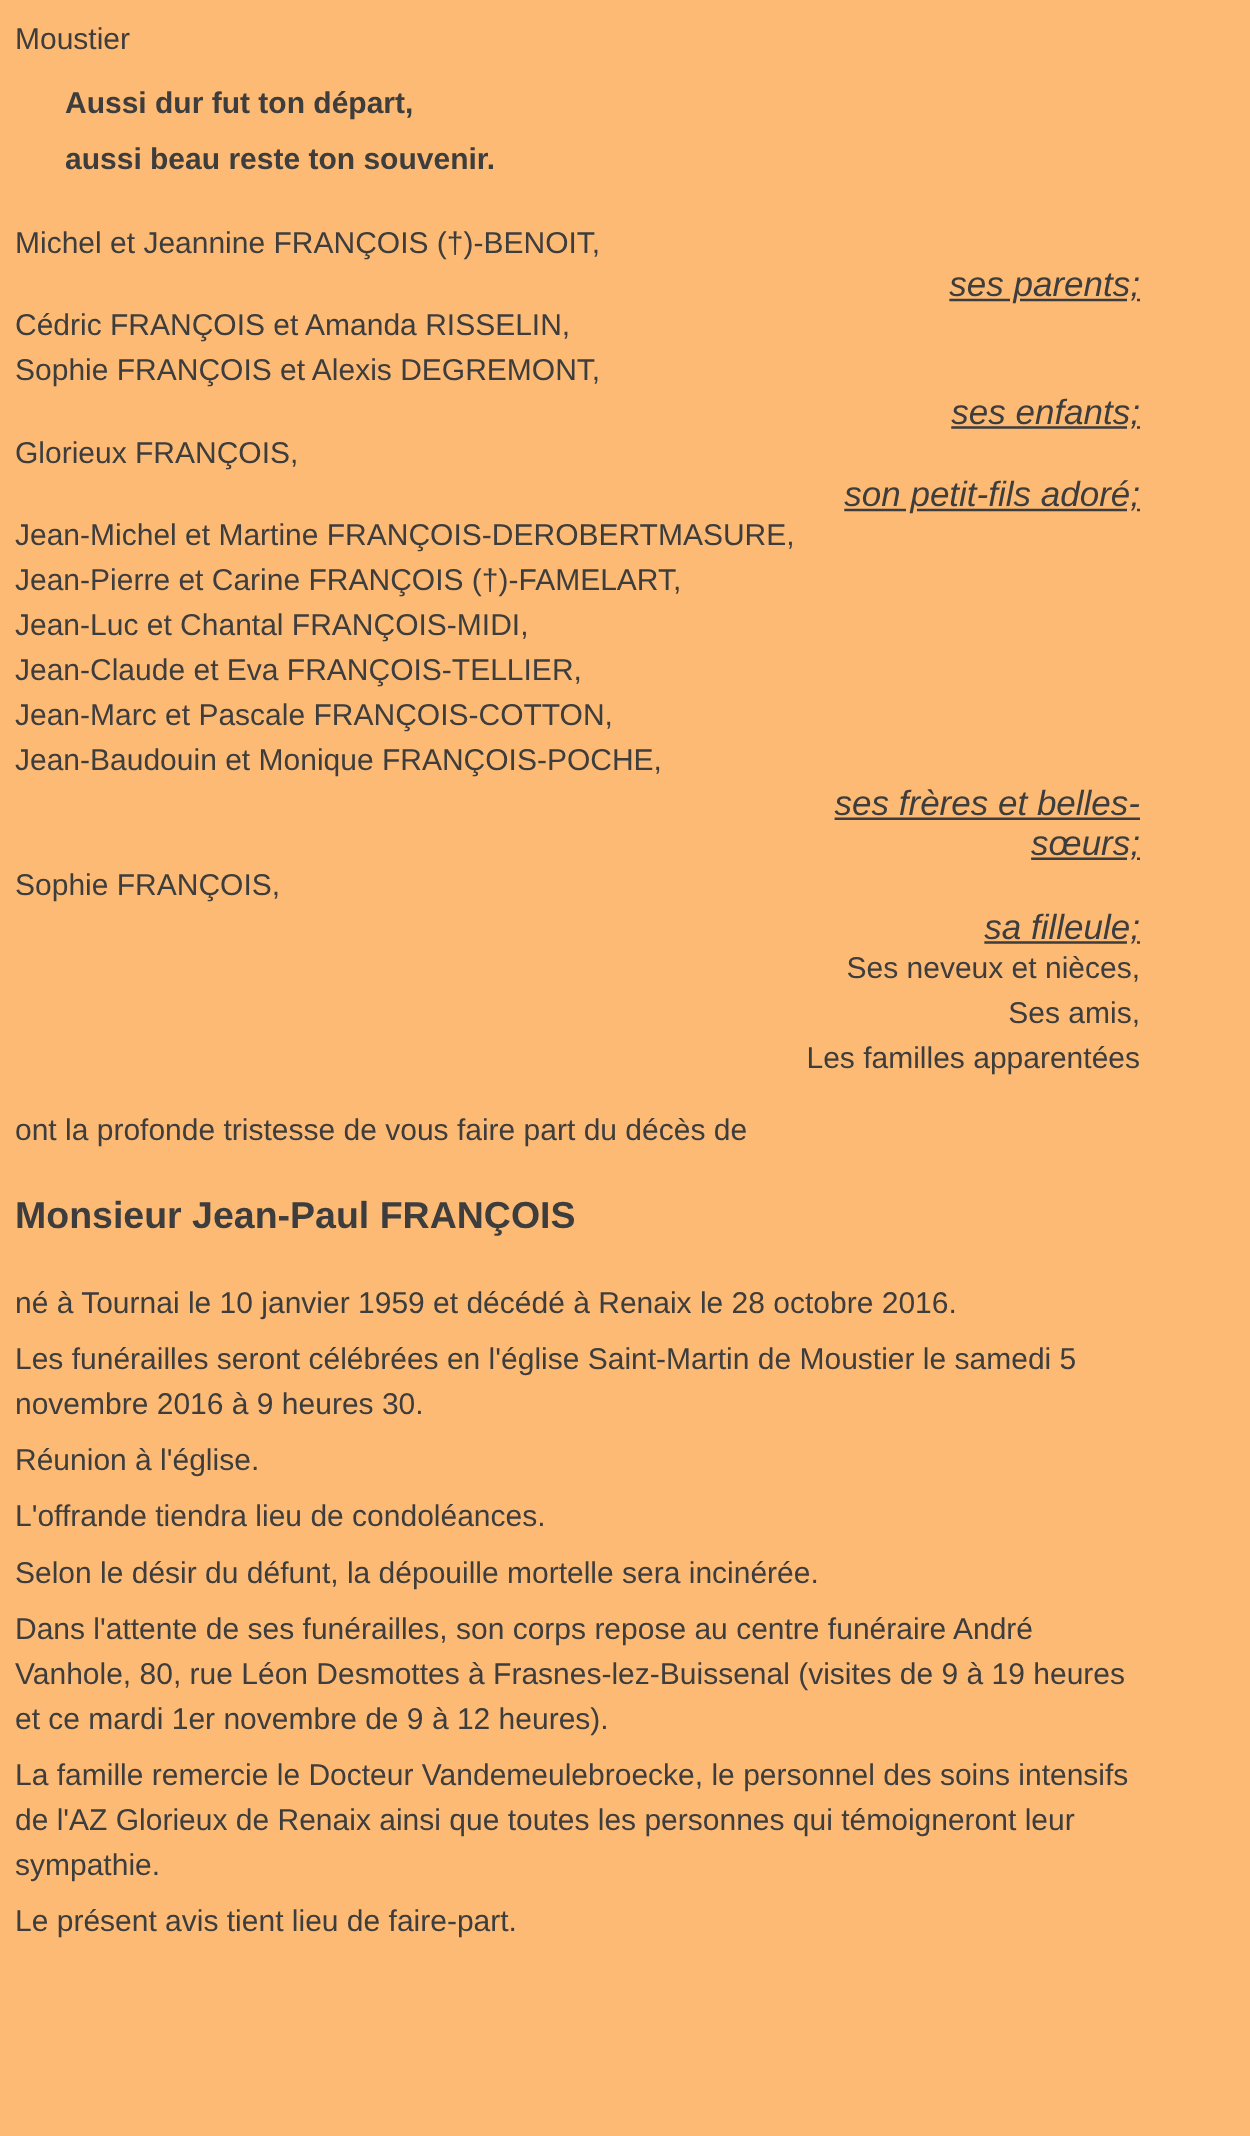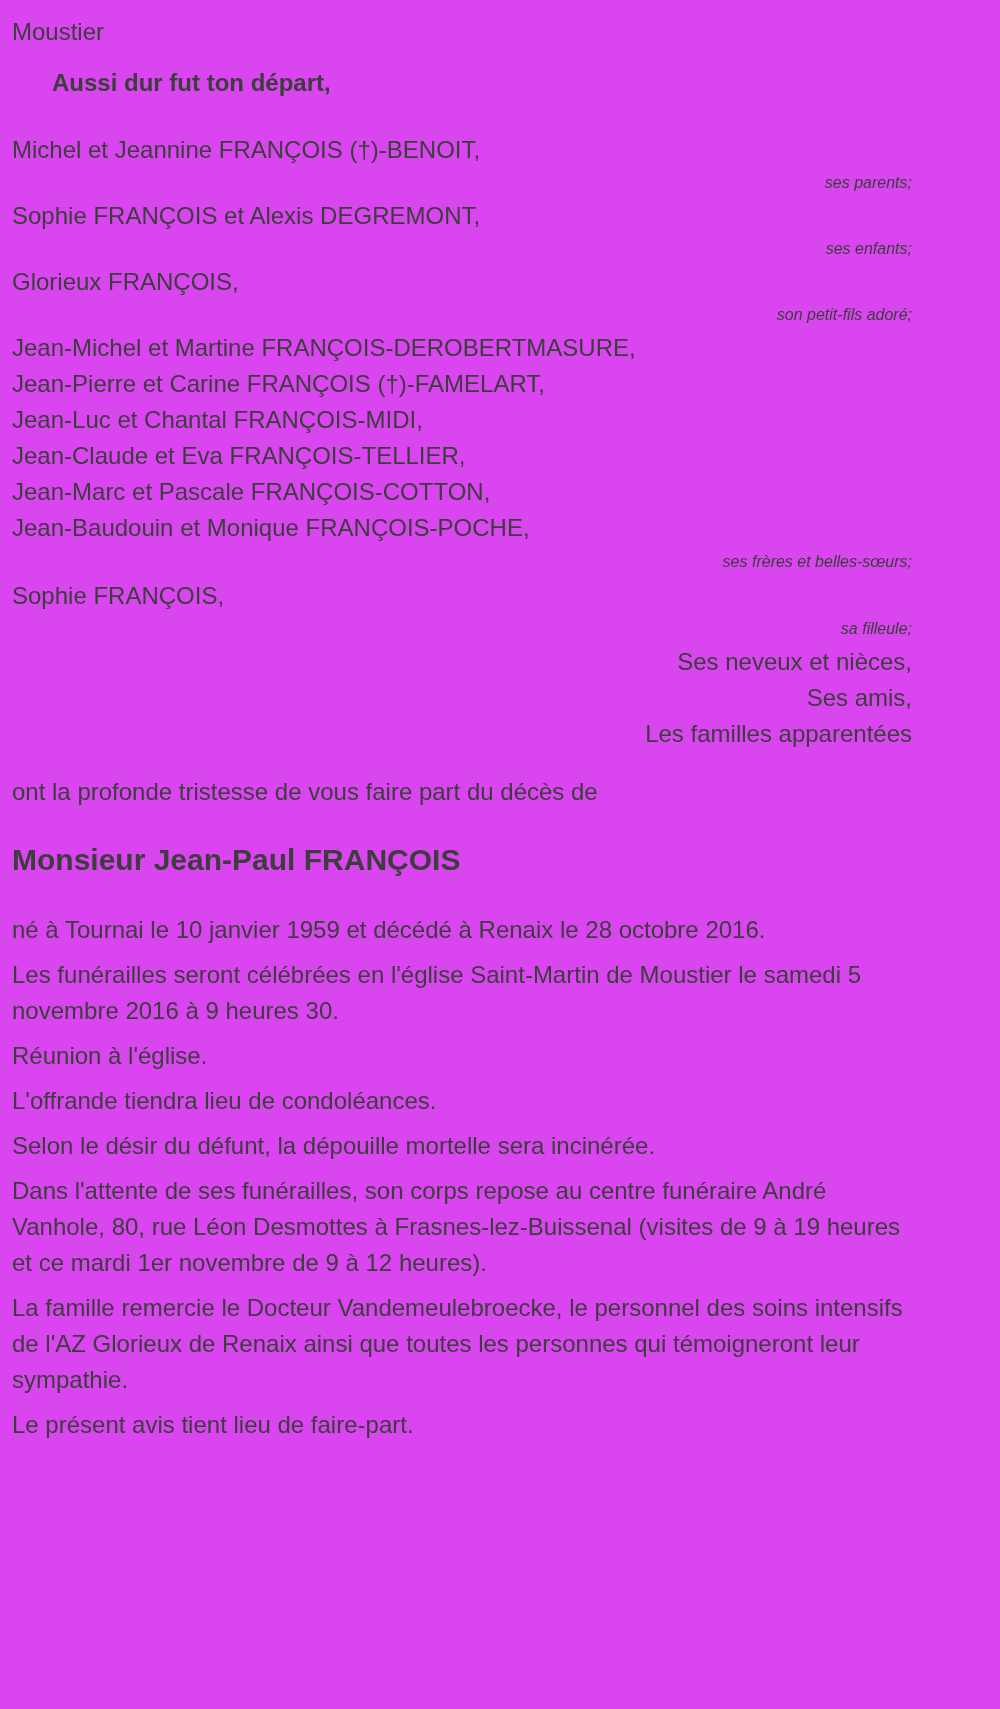--- a/index.html
+++ b/index.html
@@ -7,37 +7,38 @@
   body {
     font-family: "Liberation Sans", "DejaVu Sans", sans-serif;
     color: #3d3d3d;
     -webkit-font-smoothing: antialiased;
   }
   .doc {
     width: 1000px;
     height: 1709px;
     padding: 14px 88px 20px 12px;
     overflow: hidden;
-    background: #d946ef;
+    background: #fdba74;
   }
   p { margin: 0; font-size: 24px; line-height: 36px; }
 
   .location { margin-bottom: 10px; }
 
   .epitaph { font-weight: 700; line-height: 45px; margin-left: 40px; }
 
   .family { margin-top: 27px; }
 
   .name-line { line-height: 36px; }
 
   .relation {
     font-style: italic;
     text-align: right;
     line-height: 30px;
-    font-size: 16px;
+    font-size: 28px;
+    text-decoration: underline;
   }
   .relation.narrow {
     max-width: 250px;
     margin-left: auto;
     line-height: 32px;
   }
 
   .others { margin-top: 0; text-align: right; }
 
   .announcement { margin-top: 22px; }
@@ -55,26 +56,28 @@
   .details p { margin: 0 0 9px 0; }
 </style>
 </head>
 <body>
 
 <div class="doc">
 
   <p class="location">Moustier</p>
 
   <p class="epitaph">Aussi dur fut ton départ,</p>
+  <p class="epitaph">aussi beau reste ton souvenir.</p>
 
   <div class="family">
 
     <p class="name-line">Michel et Jeannine FRANÇOIS (†)-BENOIT,</p>
     <p class="relation">ses parents;</p>
 
+    <p class="name-line">Cédric FRANÇOIS et Amanda RISSELIN,</p>
     <p class="name-line">Sophie FRANÇOIS et Alexis DEGREMONT,</p>
     <p class="relation">ses enfants;</p>
 
     <p class="name-line">Glorieux FRANÇOIS,</p>
     <p class="relation">son petit-fils adoré;</p>
 
     <p class="name-line">Jean-Michel et Martine FRANÇOIS-DEROBERTMASURE,</p>
     <p class="name-line">Jean-Pierre et Carine FRANÇOIS (†)-FAMELART,</p>
     <p class="name-line">Jean-Luc et Chantal FRANÇOIS-MIDI,</p>
     <p class="name-line">Jean-Claude et Eva FRANÇOIS-TELLIER,</p>

